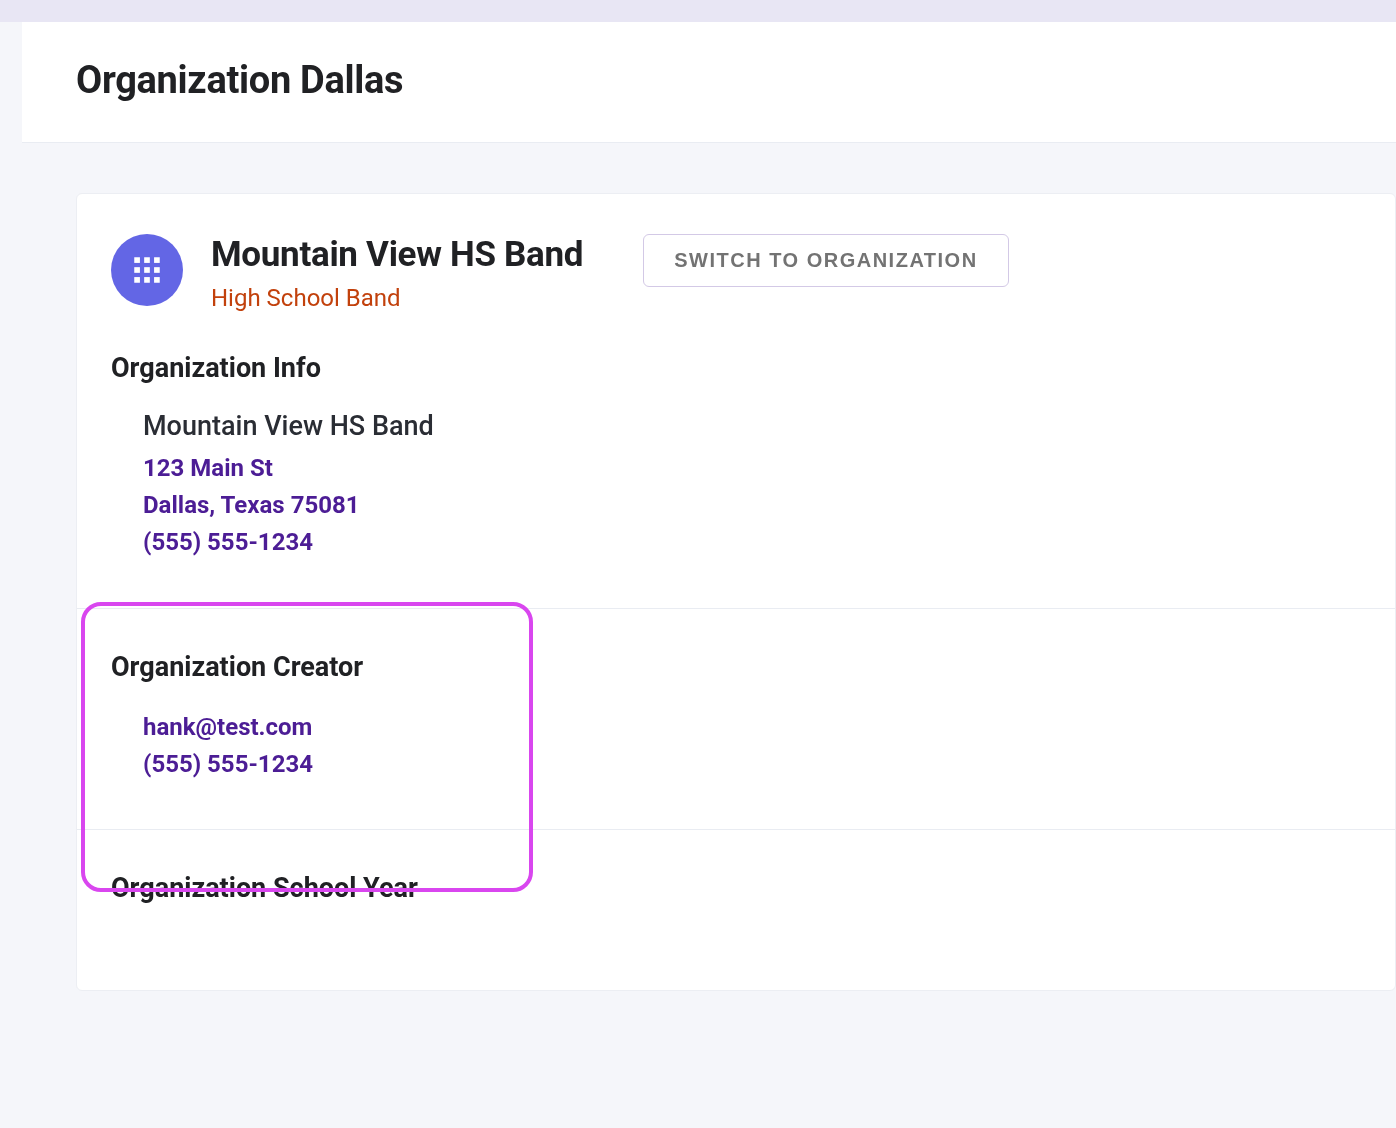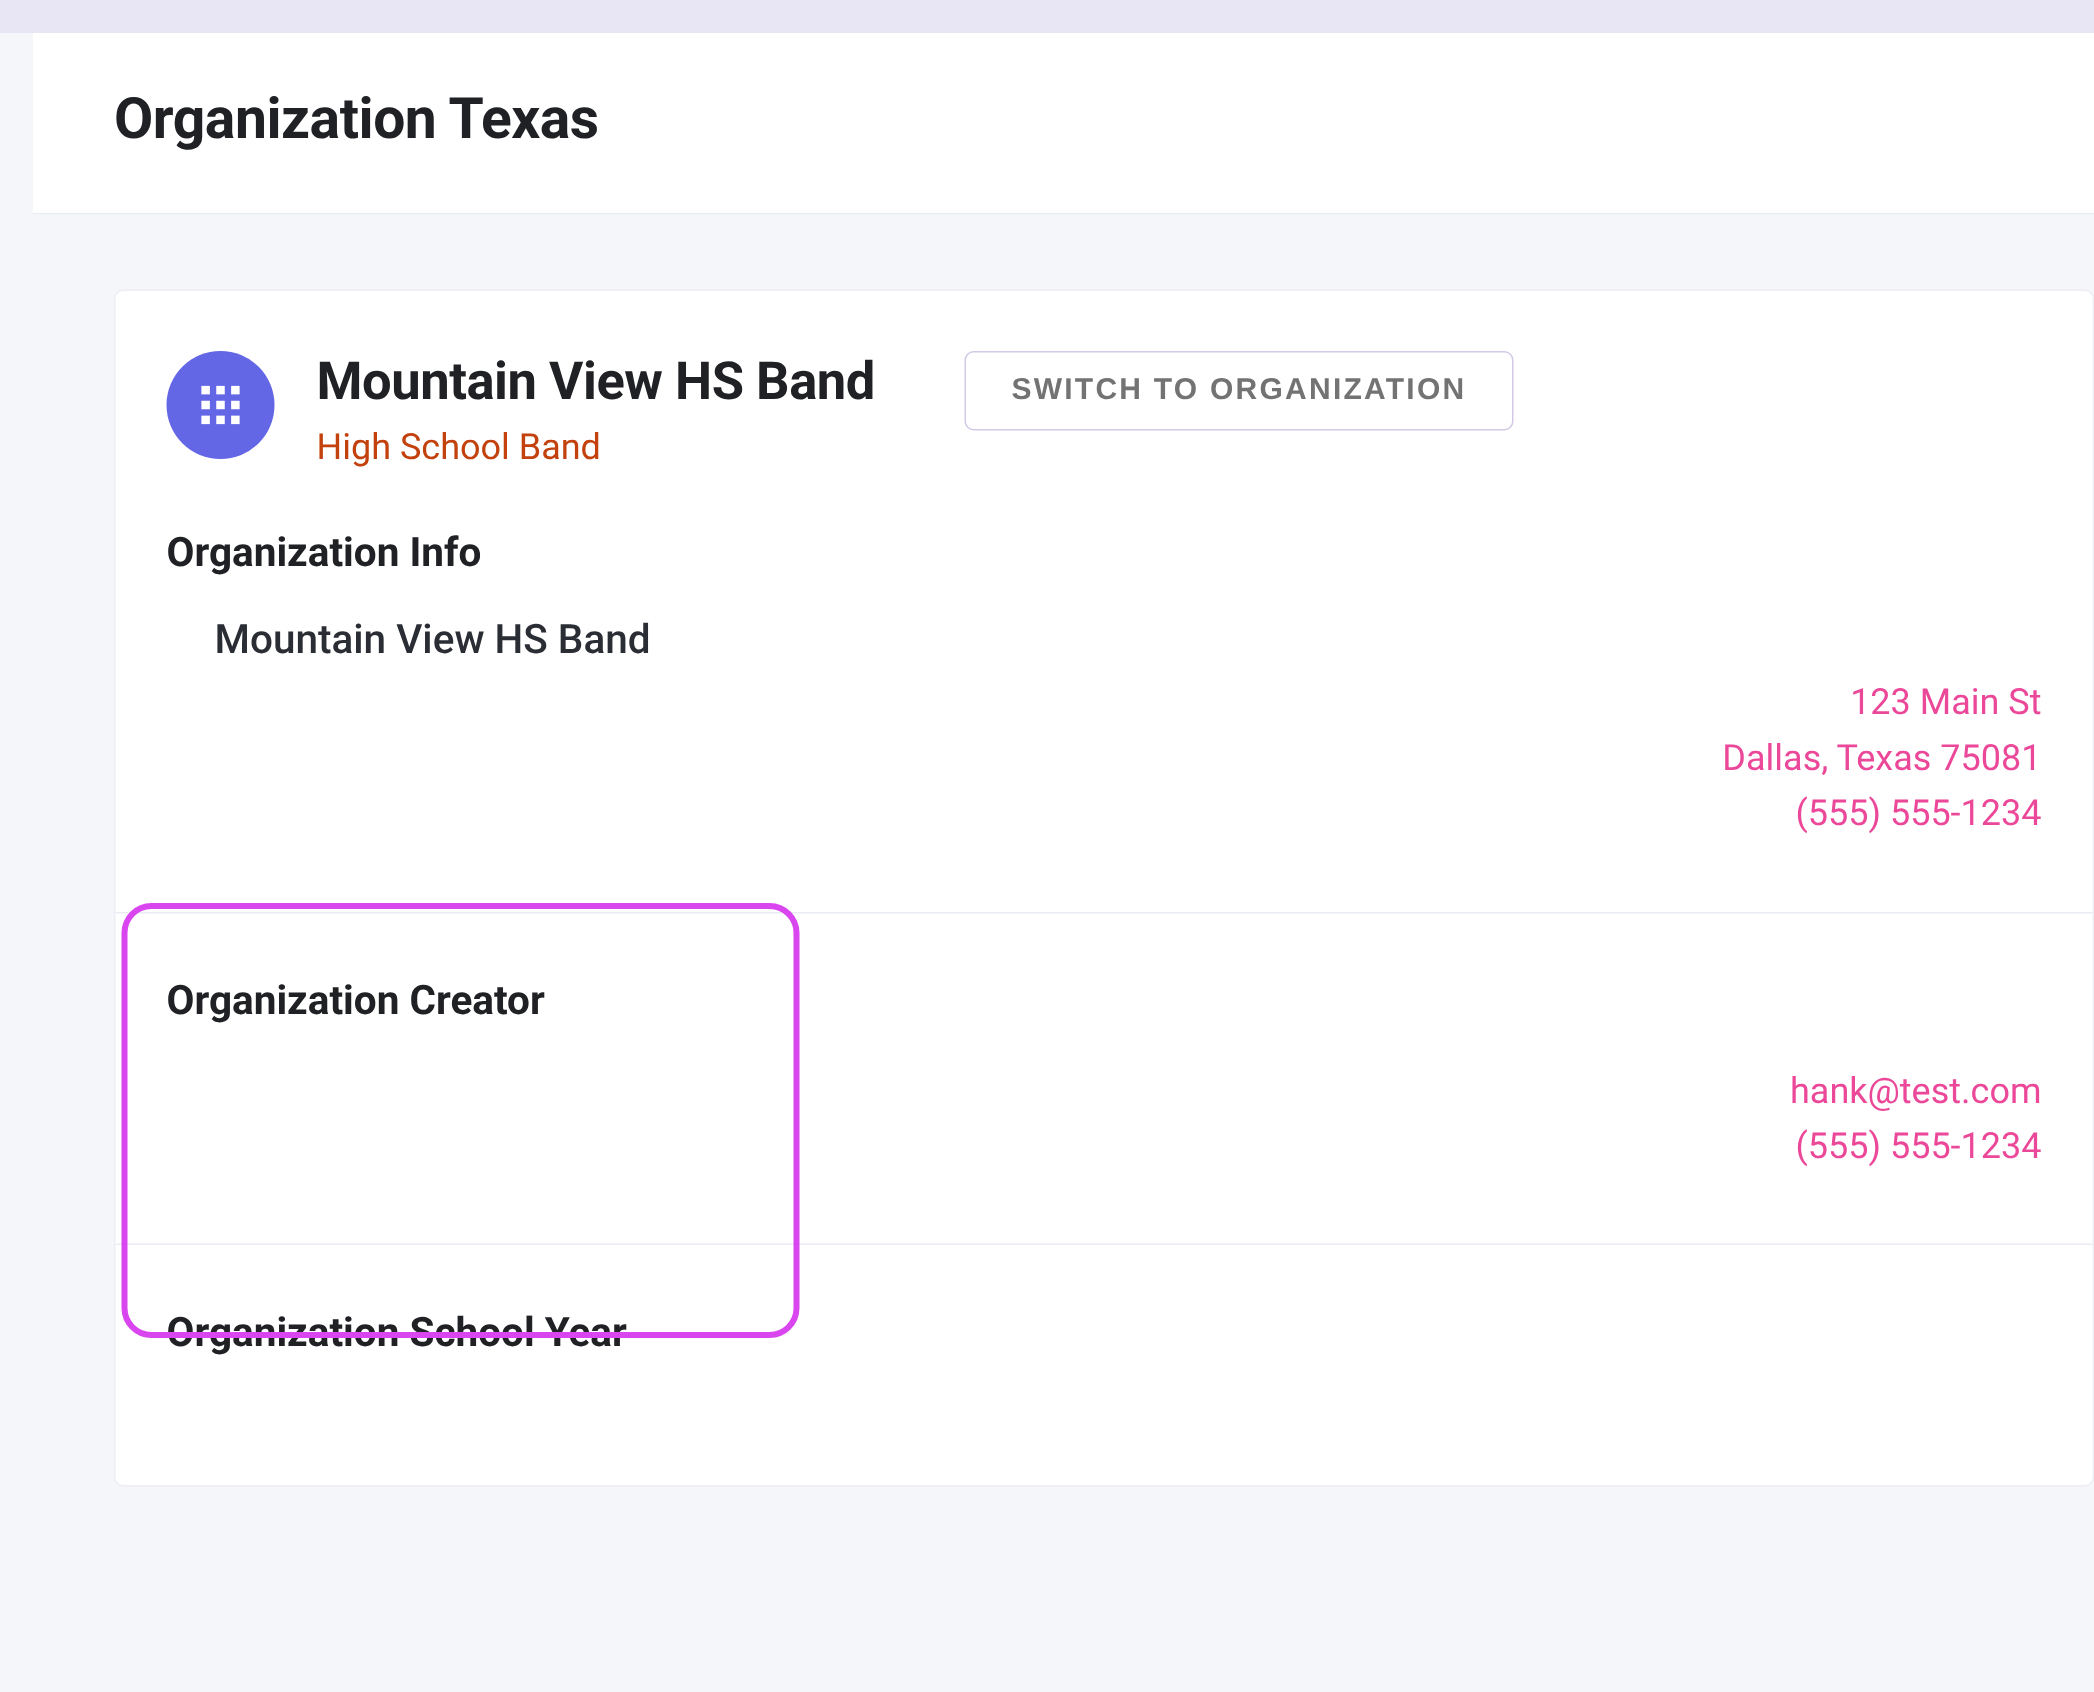--- a/index.html
+++ b/index.html
@@ -106,42 +106,41 @@
     padding-left: 32px;
   }
   .info-primary {
     font-size: 27px;
     color: #2a2d34;
     font-weight: 500;
     margin-bottom: 8px;
   }
   .info-secondary {
     font-size: 24px;
-    color: #ec4899;
+    color: #4c1d95;
     line-height: 1.55;
-    font-weight: 400;
-    text-align: right;
+    font-weight: 700;
   }
   .highlight-box {
     position: absolute;
     border: 4px solid #d946ef;
     border-radius: 20px;
     pointer-events: none;
   }
   .creator-section-wrap {
     position: relative;
   }
 </style>
 </head>
 <body>
 
 <div class="top-bar"></div>
 
 <div class="page-header">
-  <h1>Organization Texas</h1>
+  <h1>Organization Dallas</h1>
 </div>
 
 <div class="content-area">
   <div class="card">
 
     <div class="org-header">
       <div class="org-icon">
         <svg viewBox="0 0 24 24">
           <rect x="3" y="3" width="4" height="4"></rect>
           <rect x="10" y="3" width="4" height="4"></rect>

